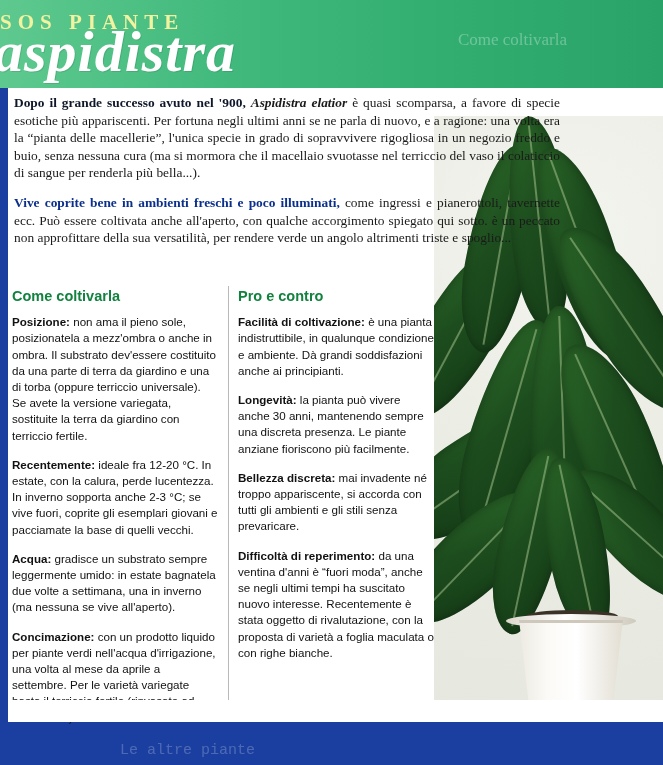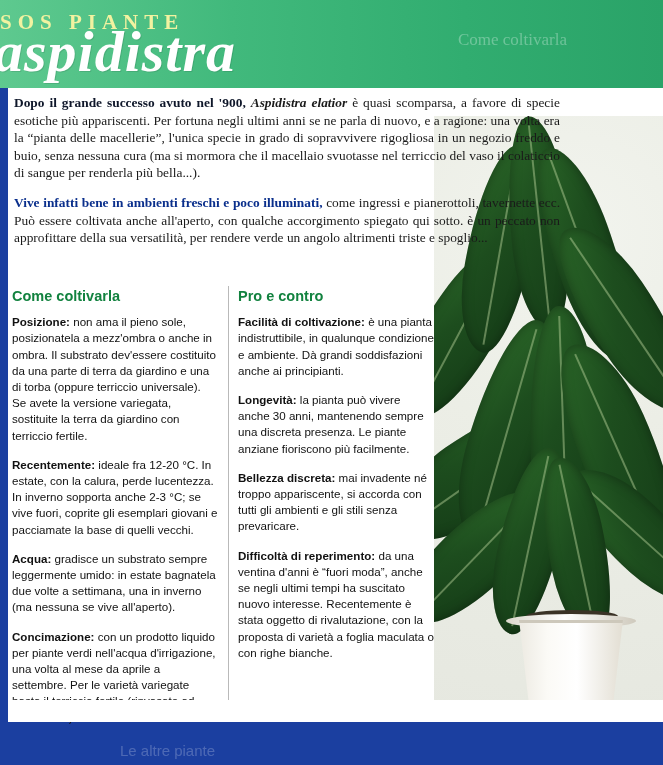--- a/index.html
+++ b/index.html
@@ -66,21 +66,21 @@
   }
   .blue-bottom {
     position: absolute;
     left: 0; top: 718px;
     width: 663px; height: 47px;
     background: #1b3fa0;
   }
   .bottom-ghost {
     position: absolute;
     left: 120px; top: 742px;
-    font-family: Liberation Sans, sans-serif;
+    font-family: Liberation Mono, monospace;
     font-size: 15px;
     color: rgba(255,255,255,0.22);
     white-space: nowrap;
   }
   .white-patch {
     position: absolute;
     left: 8px; top: 700px;
     width: 655px; height: 22px;
     background: #ffffff;
   }
@@ -210,21 +210,21 @@
     <div class="leaf" style="left:66px;   top:330px; width:60px;  height:190px; transform:rotate(12deg);"></div>
     <div class="leaf" style="left:114px;  top:340px; width:58px;  height:185px; transform:rotate(-12deg);"></div>
 
     <div class="soil"></div>
     <div class="pot-rim"></div>
     <div class="pot"></div>
   </div>
 
   <div class="intro">
     <p><span class="lead-bold">Dopo il grande successo avuto nel '900,</span> <span class="it">Aspidistra elatior</span><span> è quasi scomparsa, a favore di specie esotiche più appariscenti. Per fortuna negli ultimi anni se ne parla di nuovo, e a ragione: una volta era la “pianta delle macellerie”, l'unica specie in grado di sopravvivere rigogliosa in un negozio freddo e buio, senza nessuna cura (ma si mormora che il macellaio svuotasse nel terriccio del vaso il colaticcio di sangue per renderla più bella...).</span></p>
-    <p><span class="lead-bold-green">Vive infatti bene in ambienti freschi e poco illuminati,</span><span> come ingressi e pianerottoli, tavernette ecc. Può essere coltivata anche all'aperto, con qualche accorgimento spiegato qui sotto. è un peccato non approfittare della sua versatilità, per rendere verde un angolo altrimenti triste e spoglio...</span></p>
+    <p><span class="lead-bold-green">Vive coprite bene in ambienti freschi e poco illuminati,</span><span> come ingressi e pianerottoli, tavernette ecc. Può essere coltivata anche all'aperto, con qualche accorgimento spiegato qui sotto. è un peccato non approfittare della sua versatilità, per rendere verde un angolo altrimenti triste e spoglio...</span></p>
   </div>
 
   <div class="col-divider"></div>
 
   <div class="col col-left">
     <h3>Come coltivarla</h3>
 
     <p><span class="term">Posizione:</span><span> non ama il pieno sole, posizionatela a mezz'ombra o anche in ombra. Il substrato dev'essere costituito da una parte di terra da giardino e una di torba (oppure terriccio universale). Se avete la versione variegata, sostituite la terra da giardino con terriccio fertile.</span></p>
     <p><span class="term">Recentemente:</span><span> ideale fra 12-20 °C. In estate, con la calura, perde lucentezza. In inverno sopporta anche 2-3 °C; se vive fuori, coprite gli esemplari giovani e pacciamate la base di quelli vecchi.</span></p>
     <p><span class="term">Acqua:</span><span> gradisce un substrato sempre leggermente umido: in estate bagnatela due volte a settimana, una in inverno (ma nessuna se vive all'aperto).</span></p>

